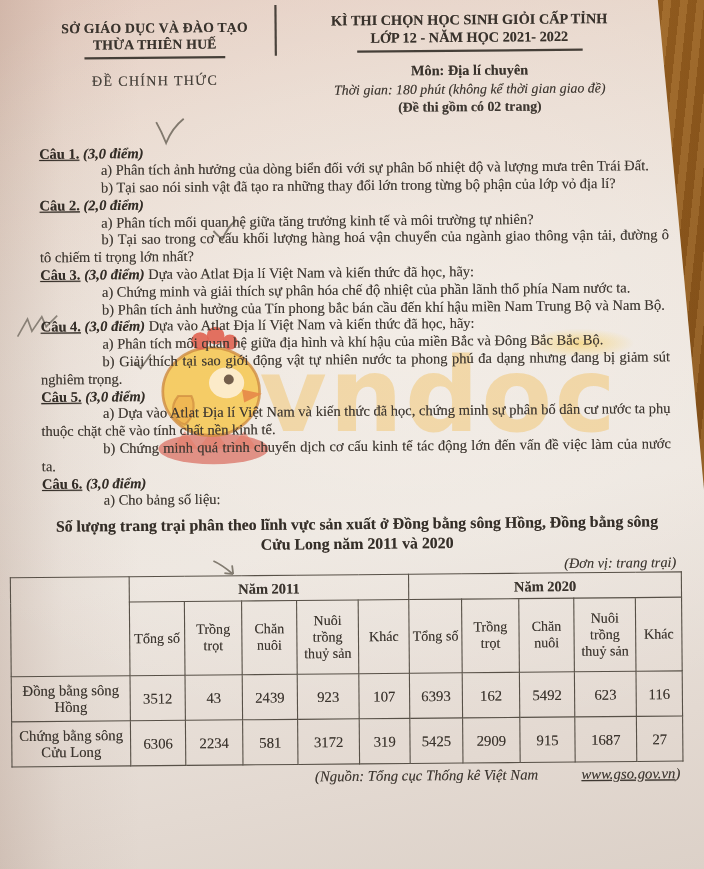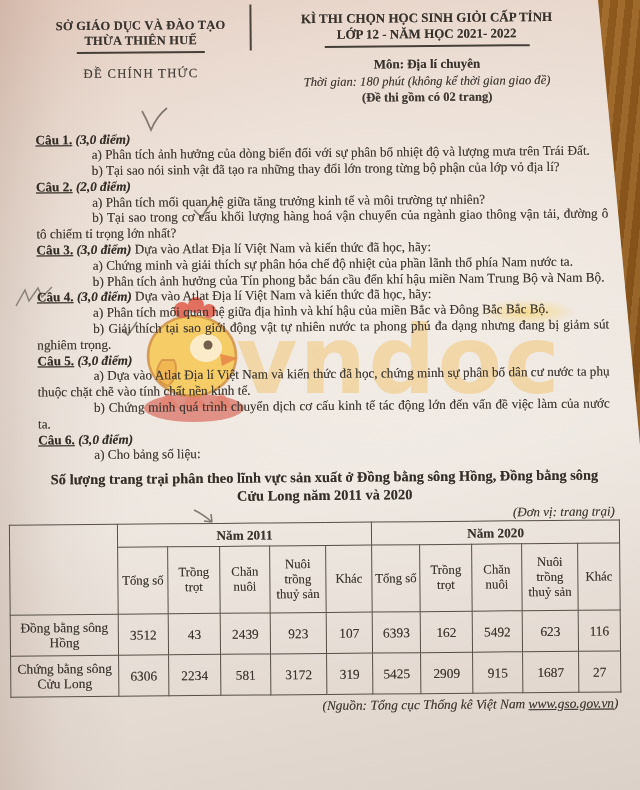--- a/index.html
+++ b/index.html
@@ -54,21 +54,21 @@
   table.data{width:610px;margin-left:-30px;border-collapse:collapse;table-layout:fixed;
     font-size:12.8px;color:#3a342e;}
   table.data td{border:1.2px solid #575047;text-align:center;vertical-align:middle;
     padding:1px 2px;line-height:15px;}
   td.yr{font-weight:bold;height:20px;font-size:13.2px;}
   tr.sub td{height:64px;}
   td.region{text-align:left;padding-left:6px;line-height:16px;}
   tr.datarow td{height:38px;font-size:13.4px;margin-left:30px;}
   .tbl-src{width:610px;margin-left:-30px;text-align:right;font-style:italic;
     font-size:13.4px;margin-top:3px;padding-right:2px;box-sizing:border-box;}
-  .src-link{text-decoration:underline;}
+  .src-link{text-decoration:underline;margin-left:36px;}
   
   .watermark{position:absolute;left:236px;top:306px;
     font-family:"DejaVu Sans",sans-serif;font-weight:bold;font-size:94px;
     letter-spacing:2px;color:rgba(243,184,72,0.38);text-shadow:none;}
   .hl{position:absolute;left:478px;top:299px;width:98px;height:26px;
     background:radial-gradient(ellipse at center, rgba(248,204,76,0.55), rgba(248,204,76,0) 72%);}
   .mark{position:absolute;}
   .mark svg{display:block;}
 </style>
 </head>

